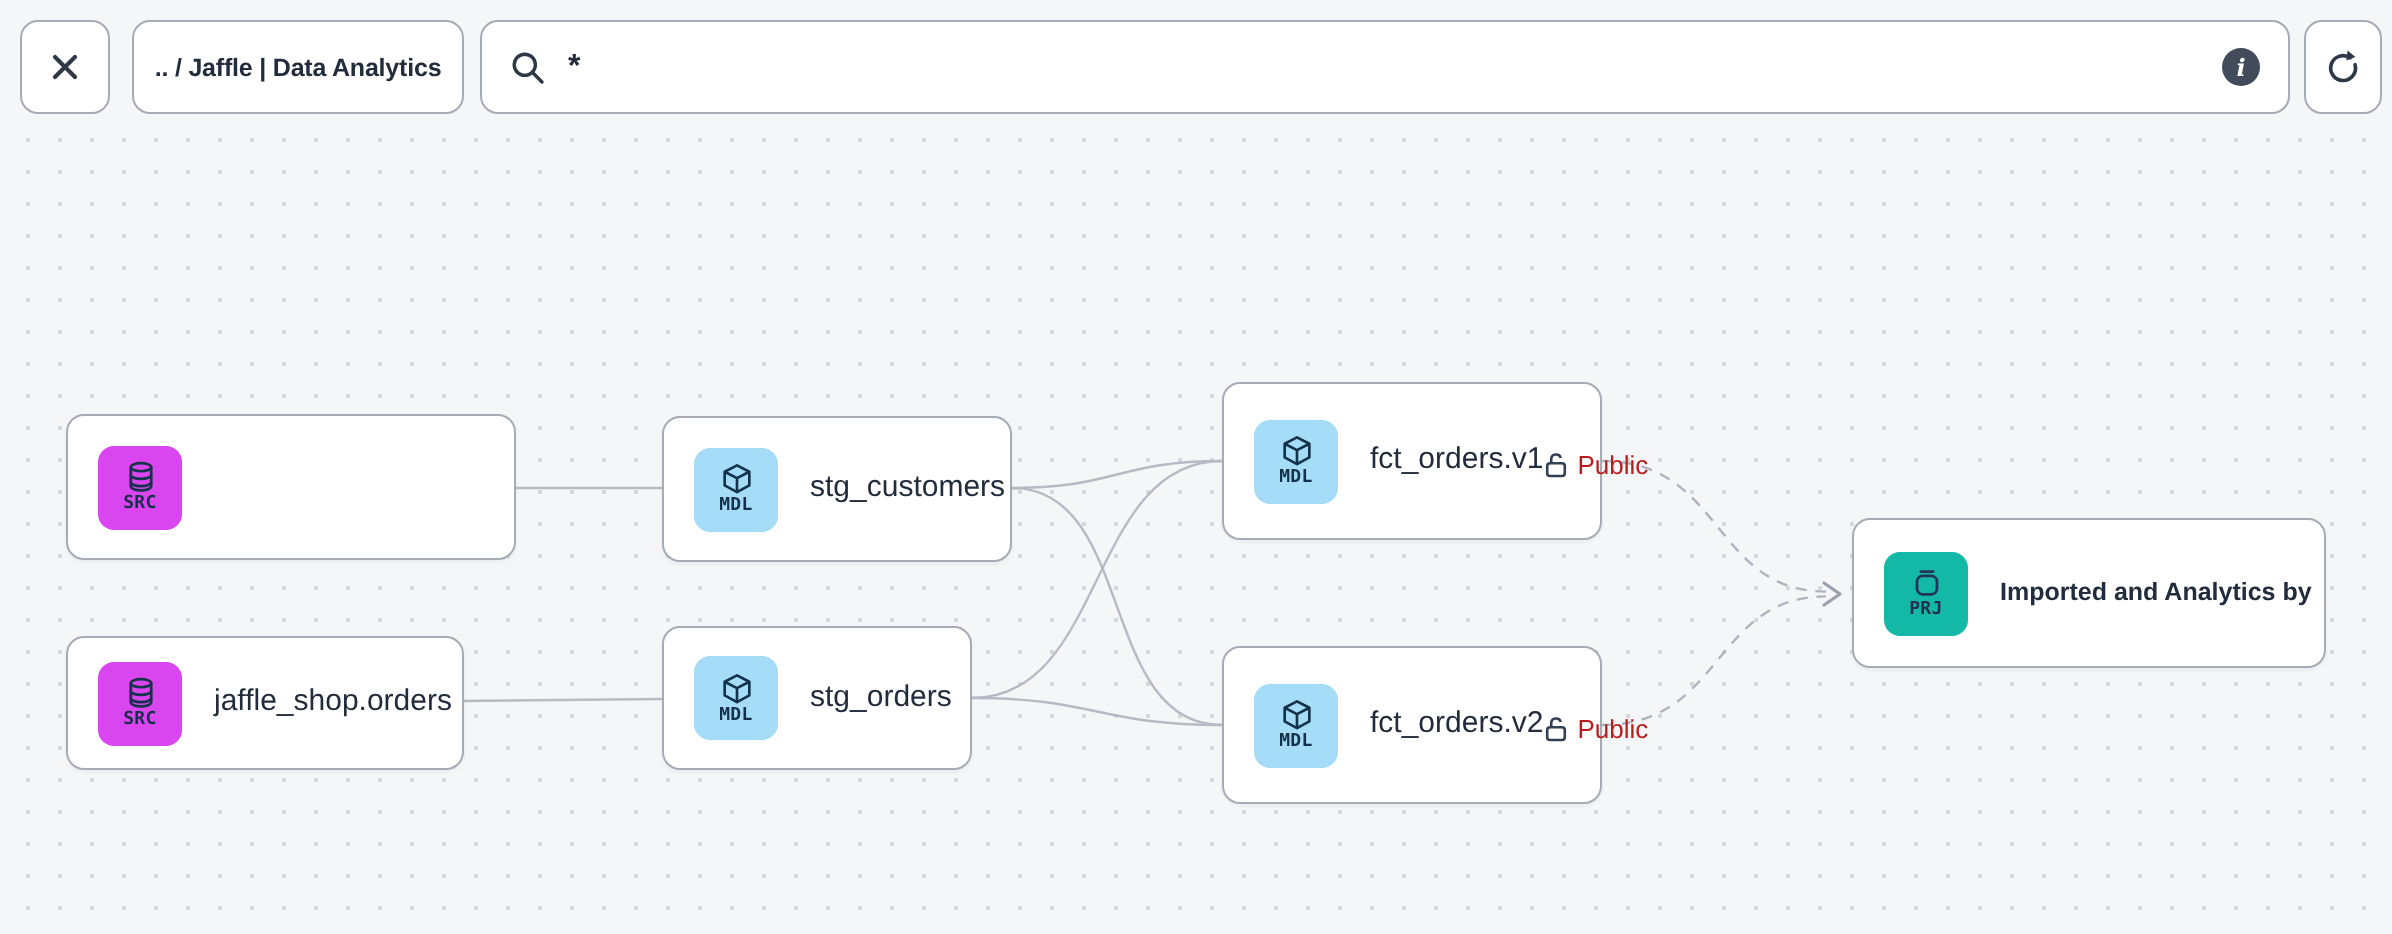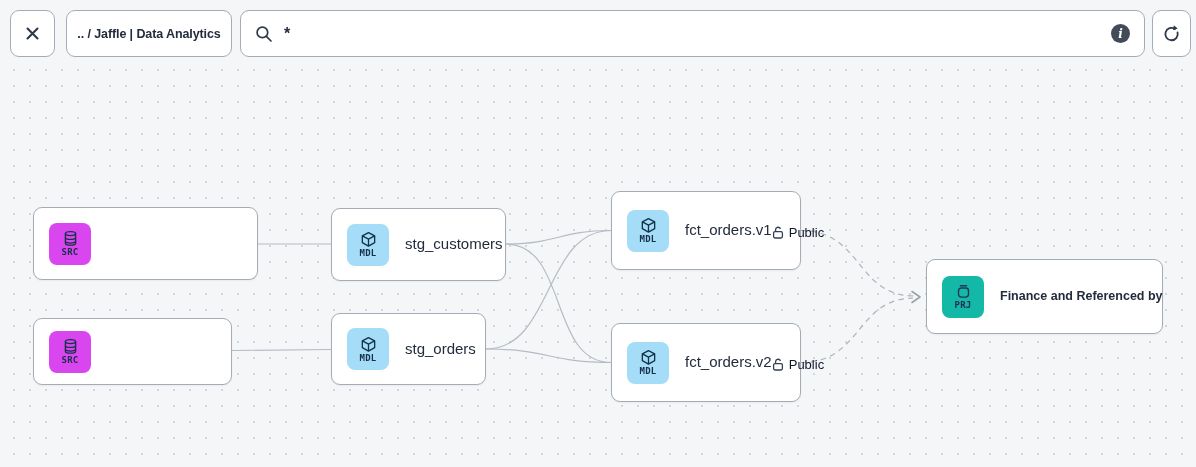--- a/index.html
+++ b/index.html
@@ -67,21 +67,21 @@
   .tile-prj { background:#14b8a6; }
   .tlabel {
     font-family:"DejaVu Sans Mono", monospace;
     font-size:9px; font-weight:700; color:#16304a; letter-spacing:0.2px; line-height:1;
   }
   .tile-prj .tlabel { color:#222f55; }
 
   .ntext { display:flex; flex-direction:row; justify-content:flex-end; }
   .ntitle { font-size:15px; font-weight:500; color:#222c3c; white-space:nowrap; line-height:1.25; }
   .nsub { display:flex; align-items:center; gap:5px; margin-top:3px; }
-  .nsub span { font-size:13px; font-weight:500; color:#0f172a; line-height:1; }
+  .nsub span { font-size:13px; font-weight:500; color:#b91c1c; line-height:1; }
   .psub { font-size:12.5px; font-weight:700; color:#222c3c; white-space:nowrap; line-height:1.3; }
   .ptitle { font-size:17px; font-weight:400; color:#222c3c; white-space:nowrap; line-height:1.3; margin-top:1px; }
 </style>
 </head>
 <body>
 
 <div class="dots"></div>
 
 <svg class="edges">
   <g fill="none" stroke="#b5bbc5" stroke-width="1.2">
@@ -140,20 +140,23 @@
 <div class="node n1">
   <div class="tile tile-src">
     <svg width="17" height="17" viewBox="0 0 16 16" fill="none" stroke="#14324a" stroke-width="1.25">
       <ellipse cx="8" cy="3.4" rx="4.8" ry="1.9"></ellipse>
       <path d="M3.2 3.4 V12.4 C3.2 13.5 5.3 14.3 8 14.3 S12.8 13.5 12.8 12.4 V3.4"></path>
       <path d="M3.2 7 C3.2 8.1 5.3 8.9 8 8.9 S12.8 8.1 12.8 7"></path>
       <path d="M3.2 10.4 C3.2 11.5 5.3 12.3 8 12.3 S12.8 11.5 12.8 10.4"></path>
     </svg>
     <span class="tlabel">SRC</span>
   </div>
+  <div class="ntext">
+    <div class="ntitle">jaffle_shop.orders</div>
+  </div>
 </div>
 
 <div class="node n2">
   <div class="tile tile-mdl">
     <svg width="17" height="17" viewBox="0 0 16 16" fill="none" stroke="#14324a" stroke-width="1.25" stroke-linejoin="round">
       <path d="M8 1.6 L13.8 4.6 V11 L8 14.2 L2.2 11 V4.6 Z"></path>
       <path d="M2.2 4.6 L8 7.6 L13.8 4.6 M8 7.6 V14.2"></path>
     </svg>
     <span class="tlabel">MDL</span>
   </div>
@@ -217,15 +220,15 @@
 
 <div class="node n6">
   <div class="tile tile-prj">
     <svg width="17" height="17" viewBox="0 0 16 16" fill="none" stroke="#26335c" stroke-width="1.3" stroke-linecap="round">
       <path d="M5.1 2.6 H10.9"></path>
       <rect x="3.3" y="4.7" width="9.4" height="8.6" rx="2.6"></rect>
     </svg>
     <span class="tlabel">PRJ</span>
   </div>
   <div class="ntext">
-    <div class="psub">Finance and Referenced by</div>
+    <div class="psub">Imported and Analytics by</div>
   </div>
 </div>
 
 </body></html>

